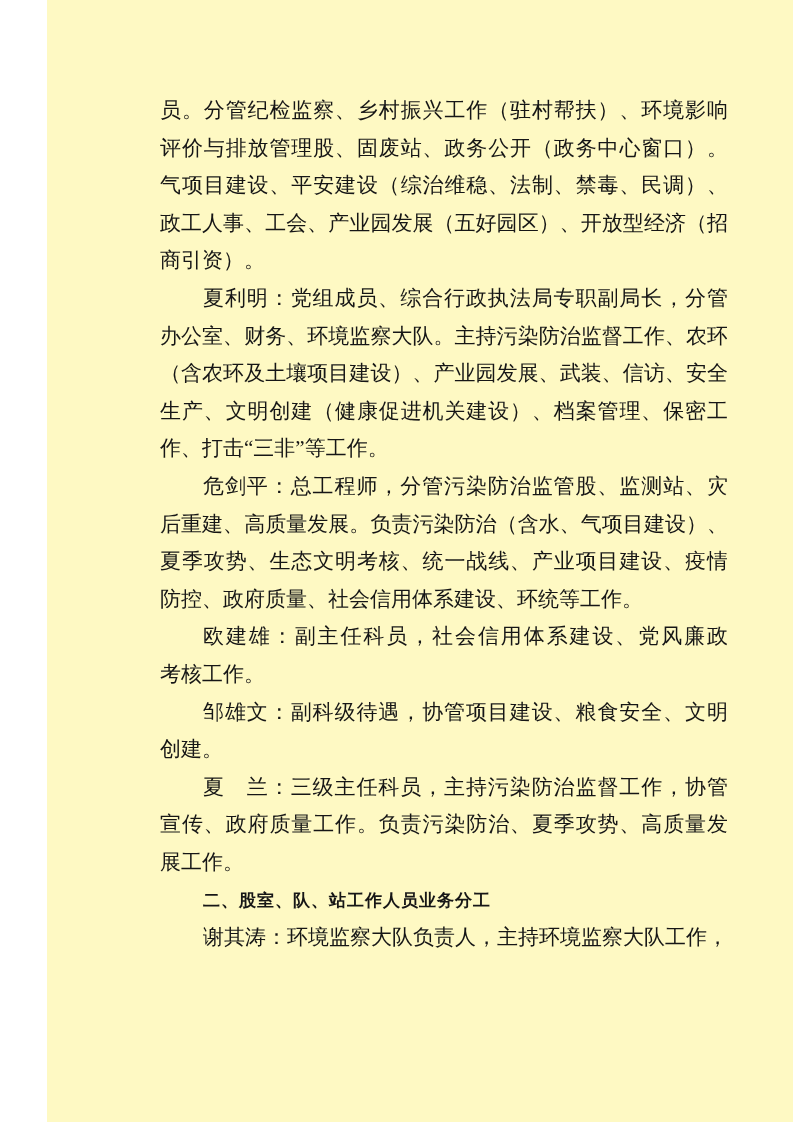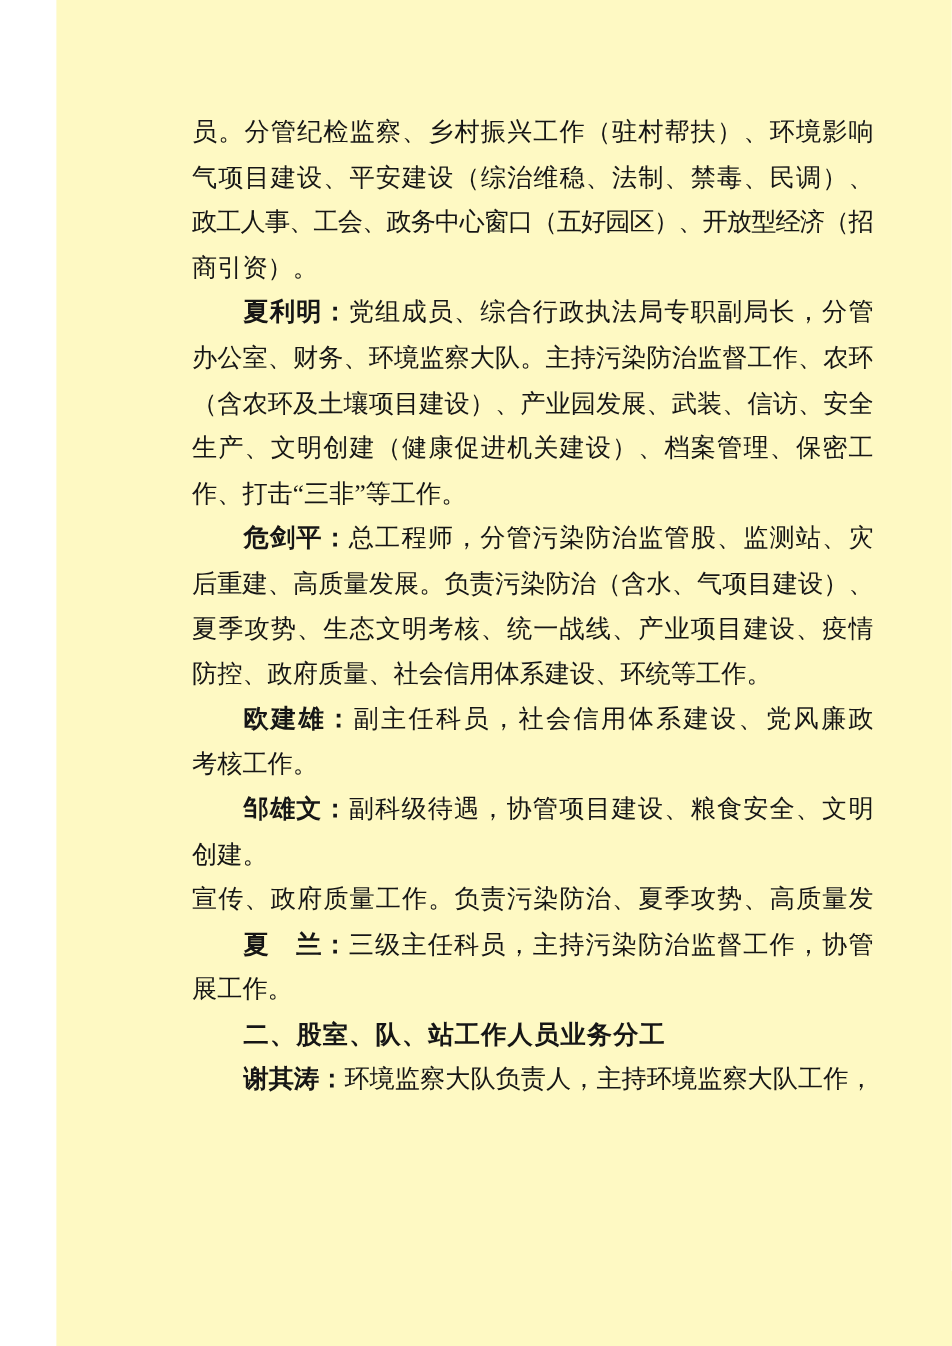--- a/index.html
+++ b/index.html
@@ -28,64 +28,65 @@
     text-align-last: justify;
     overflow: hidden;
     white-space: nowrap;
   }
   .line.end {
     text-align: right;
     text-align-last: left;
     letter-spacing: 0;
   }
   .ind { text-indent: 43px; }
-  .pname { font-weight: bold; }
+  .pname { font-weight: normal; }
   .heading {
     text-align: left;
     text-align-last: left;
     letter-spacing: 1px;
     white-space: nowrap;
   }
   .heading .htext {
     font-family: "Liberation Sans", sans-serif;
     font-weight: bold;
-    font-size: 21px;
+    font-size: 17px;
   }
 </style>
 </head>
 <body>
 
 <div class="page">
   <div class="doc">
 
     <div class="line">员。分管纪检监察、乡村振兴工作（驻村帮扶）、环境影响</div>
+    <div class="line">评价与排放管理股、固废站、政务公开（政务中心窗口）。</div>
     <div class="line">气项目建设、平安建设（综治维稳、法制、禁毒、民调）、</div>
-    <div class="line">政工人事、工会、政务中心窗口（五好园区）、开放型经济（招</div>
+    <div class="line">政工人事、工会、产业园发展（五好园区）、开放型经济（招</div>
     <div class="line end">商引资）。</div>
 
     <div class="line ind"><span class="pname">夏利明：</span><span>党组成员、综合行政执法局专职副局长，分管</span></div>
     <div class="line">办公室、财务、环境监察大队。主持污染防治监督工作、农环</div>
     <div class="line">（含农环及土壤项目建设）、产业园发展、武装、信访、安全</div>
     <div class="line">生产、文明创建（健康促进机关建设）、档案管理、保密工</div>
     <div class="line end">作、打击“三非”等工作。</div>
 
     <div class="line ind"><span class="pname">危剑平：</span><span>总工程师，分管污染防治监管股、监测站、灾</span></div>
     <div class="line">后重建、高质量发展。负责污染防治（含水、气项目建设）、</div>
     <div class="line">夏季攻势、生态文明考核、统一战线、产业项目建设、疫情</div>
     <div class="line end">防控、政府质量、社会信用体系建设、环统等工作。</div>
 
 
     <div class="line ind"><span class="pname">欧建雄：</span><span>副主任科员，社会信用体系建设、党风廉政</span></div>
     <div class="line end">考核工作。</div>
 
     <div class="line ind"><span class="pname">邹雄文：</span><span>副科级待遇，协管项目建设、粮食安全、文明</span></div>
     <div class="line end">创建。</div>
 
+    <div class="line ind"><span class="pname">夏　兰：</span><span>三级主任科员，主持污染防治监督工作，协管</span></div>
     <div class="line">宣传、政府质量工作。负责污染防治、夏季攻势、高质量发</div>
-    <div class="line ind"><span class="pname">夏　兰：</span><span>三级主任科员，主持污染防治监督工作，协管</span></div>
     <div class="line end">展工作。</div>
 
     <div class="line ind heading"><span class="htext">二、股室、队、站工作人员业务分工</span></div>
 
     <div class="line ind"><span class="pname">谢其涛：</span><span>环境监察大队负责人，主持环境监察大队工作，</span></div>
 
   </div>
 </div>
 
 </body></html>

